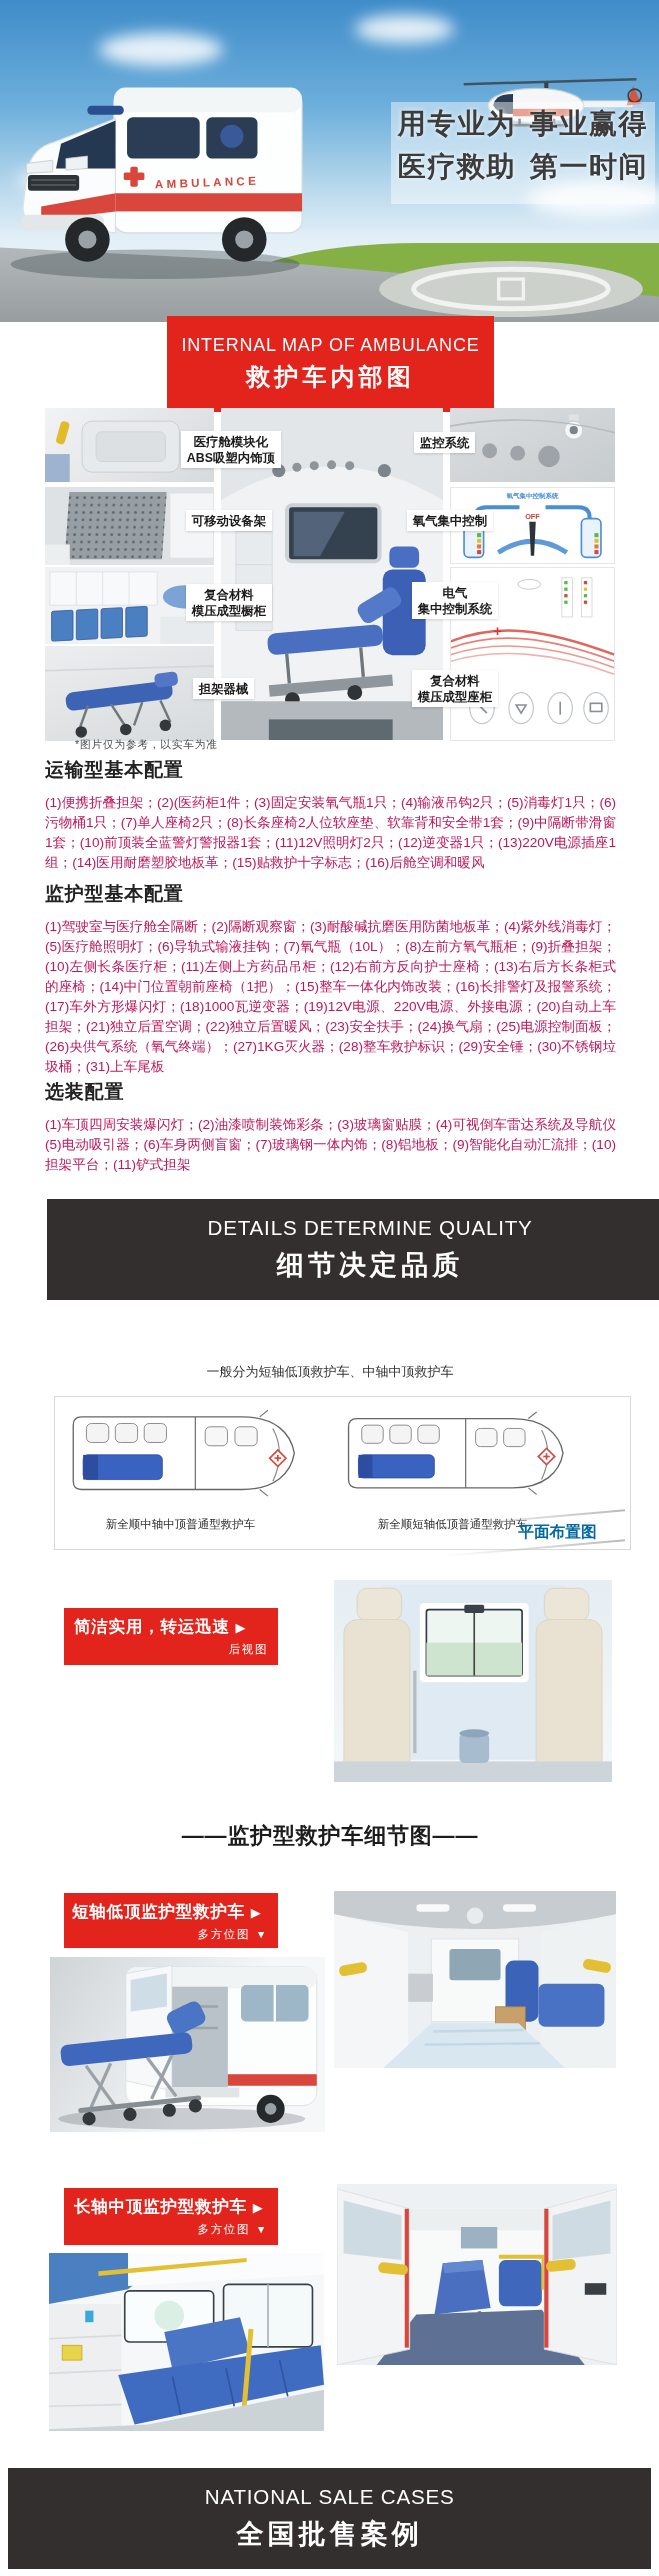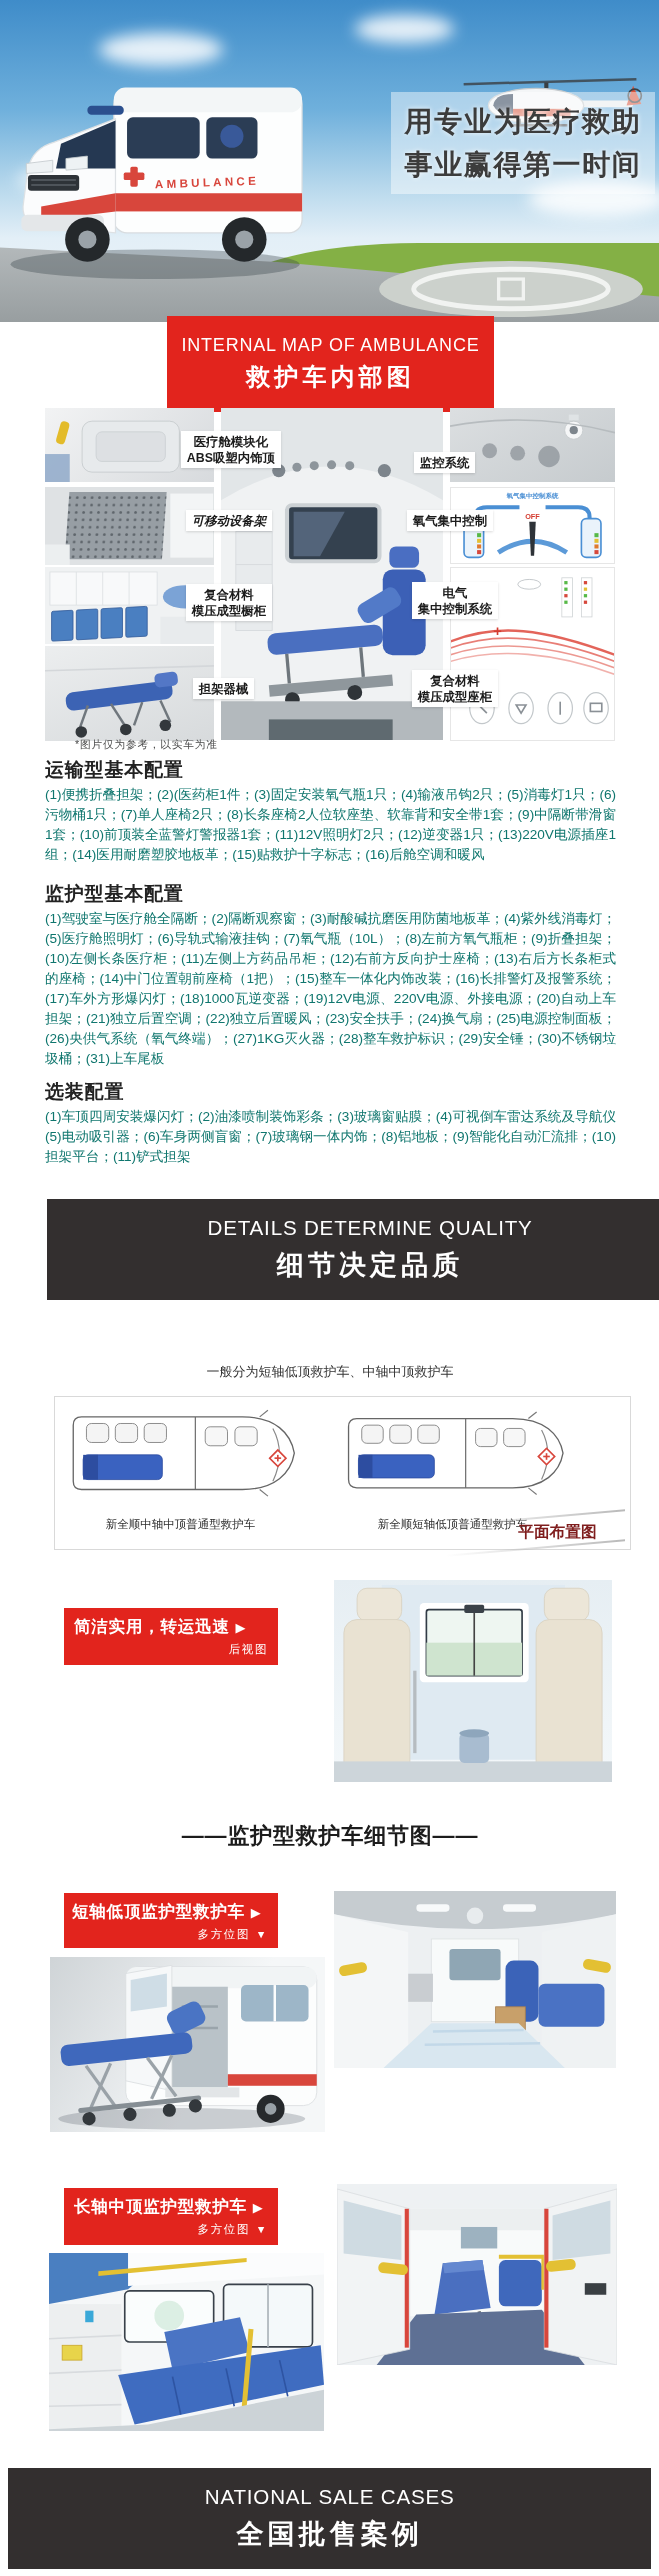--- a/index.html
+++ b/index.html
@@ -9,22 +9,22 @@
   
   .hero{position:absolute;left:0;top:0;width:660px;height:322px;overflow:hidden;
         background:linear-gradient(180deg,#3f8cc9 0%,#6fb0dc 34%,#b7d8ec 58%,#e3eff7 74%,#eef4f8 100%);}
   .cloud{position:absolute;background:#fff;border-radius:50%;filter:blur(7.4px);opacity:.85;}
   .grass{position:absolute;right:0;bottom:0;width:429px;height:79px;background:#84b045;
          border-radius:70% 0 0 18%/100% 0 0 60%;}
   .road{position:absolute;left:0;bottom:0;width:660px;height:91px;
         background:linear-gradient(180deg,#b9bec0,#989ea0);
         clip-path:polygon(0 18%,42% 34%,100% 72%,100% 100%,0 100%);}
   .helipad{position:absolute;right:13px;bottom:3.3px;width:272px;height:63px;}
-  .slogan{position:absolute;left:391px;top:92px;width:264px;height:102px;
-          background:rgba(255,255,255,.45);display:flex;flex-direction:column;
+  .slogan{position:absolute;left:391px;top:102px;width:264px;height:102px;
+          background:rgba(255,255,255,.45);display:flex;flex-direction:row;
           justify-content:center;text-align:center;}
   .slogan div{font-size:28px;font-weight:bold;color:#3c3c3c;letter-spacing:1.6px;
               line-height:1.55;text-shadow:0 0 5px rgba(255,255,255,.9);}
   
   .banner{position:absolute;display:flex;flex-direction:column;align-items:center;
           justify-content:center;color:#fff;text-align:center;}
   .red-bg{background:#e2241d;}
   .dark-bg{background:#332f2f;}
   .banner .en{font-size:20.6px;letter-spacing:0.8px;}
   .banner .zh{font-size:27px;font-weight:bold;letter-spacing:4.1px;margin-top:7.4px;}
@@ -33,32 +33,32 @@
   
   .photo{position:absolute;overflow:hidden;background:#e9ebec;}
   .photo svg{display:block;width:100%;height:100%;}
   .plabel{position:absolute;background:#fff;padding:2.5px 5.8px;font-size:12.4px;font-weight:bold;
           color:#1c1c1c;line-height:1.3;text-align:center;white-space:nowrap;
           box-shadow:0 0.8px 2.5px rgba(0,0,0,.15);z-index:5;}
   .note{position:absolute;left:45px;top:738px;font-size:10.7px;color:#4c4c4c;letter-spacing:0.8px;margin-left:30px;}
   
   .cfg-title{position:absolute;left:45px;font-size:19px;font-weight:bold;color:#222;letter-spacing:0.8px;}
   .cfg-body{position:absolute;left:45px;width:571px;font-size:13.6px;line-height:20px;
-            color:#0f766e;text-align:justify;}
+            color:#be185d;text-align:justify;margin-top:8px;}
   
   .sec-head{position:absolute;left:0;width:660px;text-align:center;font-size:22px;
             font-weight:bold;color:#1c1c1c;letter-spacing:0.8px;}
   .sec-sub{position:absolute;left:0;width:660px;text-align:center;font-size:13px;color:#333;}
   
   .fp-box{position:absolute;left:54px;top:1396px;width:575px;height:152px;
           border:0.8px solid #d9d9d9;background:#fff;}
   .fp-plan{position:absolute;top:10px;width:231px;height:92px;}
   .fp-cap{position:absolute;top:120px;width:231px;text-align:center;font-size:11.5px;color:#2e2e2e;}
   .fp-badge{position:absolute;right:6.6px;bottom:1.6px;width:132px;text-align:center;
-            font-size:15.7px;font-weight:bold;color:#7f1d1d;padding:4.1px 0;}
+            font-size:15.7px;font-weight:bold;color:#0369a1;padding:4.1px 0;}
   .fp-badge::before,.fp-badge::after{content:"";position:absolute;left:-45px;right:-1.6px;height:1.6px;
             background:linear-gradient(90deg,rgba(190,190,190,0),#b9b9b9);transform:skewY(-5deg);}
   .fp-badge::before{top:-1.6px;}
   .fp-badge::after{bottom:-1.6px;}
   
   .rtag{position:absolute;left:64px;width:214px;box-sizing:border-box;background:#e2241d;
         color:#fff;padding:8.2px 10px 5.8px;}
   .rtag .t{font-size:16.5px;font-weight:bold;white-space:nowrap;letter-spacing:0.8px;}
   .rtag .ar{margin-left:5.8px;font-size:13px;}
   .rtag .s{font-size:11.5px;text-align:right;margin-top:4.1px;letter-spacing:1.6px;}
@@ -284,24 +284,24 @@
       <polygon points="80,168 92,168 86,178" fill="none" stroke="#8a9096" stroke-width="2"></polygon>
       <line x1="134" y1="164" x2="134" y2="180" stroke="#8a9096" stroke-width="2"></line>
       <rect x="171" y="166" width="14" height="10" fill="none" stroke="#8a9096" stroke-width="2"></rect>
     </svg>
   </div>
 
   <div class="plabel" style="left:181px;top:431px;">
     <div>医疗舱模块化</div>
     <div>ABS吸塑内饰顶</div>
   </div>
-  <div class="plabel" style="left:414px;top:452px;text-align:center;">
+  <div class="plabel" style="left:414px;top:432px;text-align:center;">
     <div>监控系统</div>
   </div>
-  <div class="plabel" style="left:186px;top:510px;font-style:italic;">
+  <div class="plabel" style="left:186px;top:510px;">
     <div>可移动设备架</div>
   </div>
   <div class="plabel" style="left:407px;top:510px;">
     <div>氧气集中控制</div>
   </div>
   <div class="plabel" style="left:186px;top:584px;">
     <div>复合材料</div>
     <div>模压成型橱柜</div>
   </div>
   <div class="plabel" style="left:412px;top:582px;">

